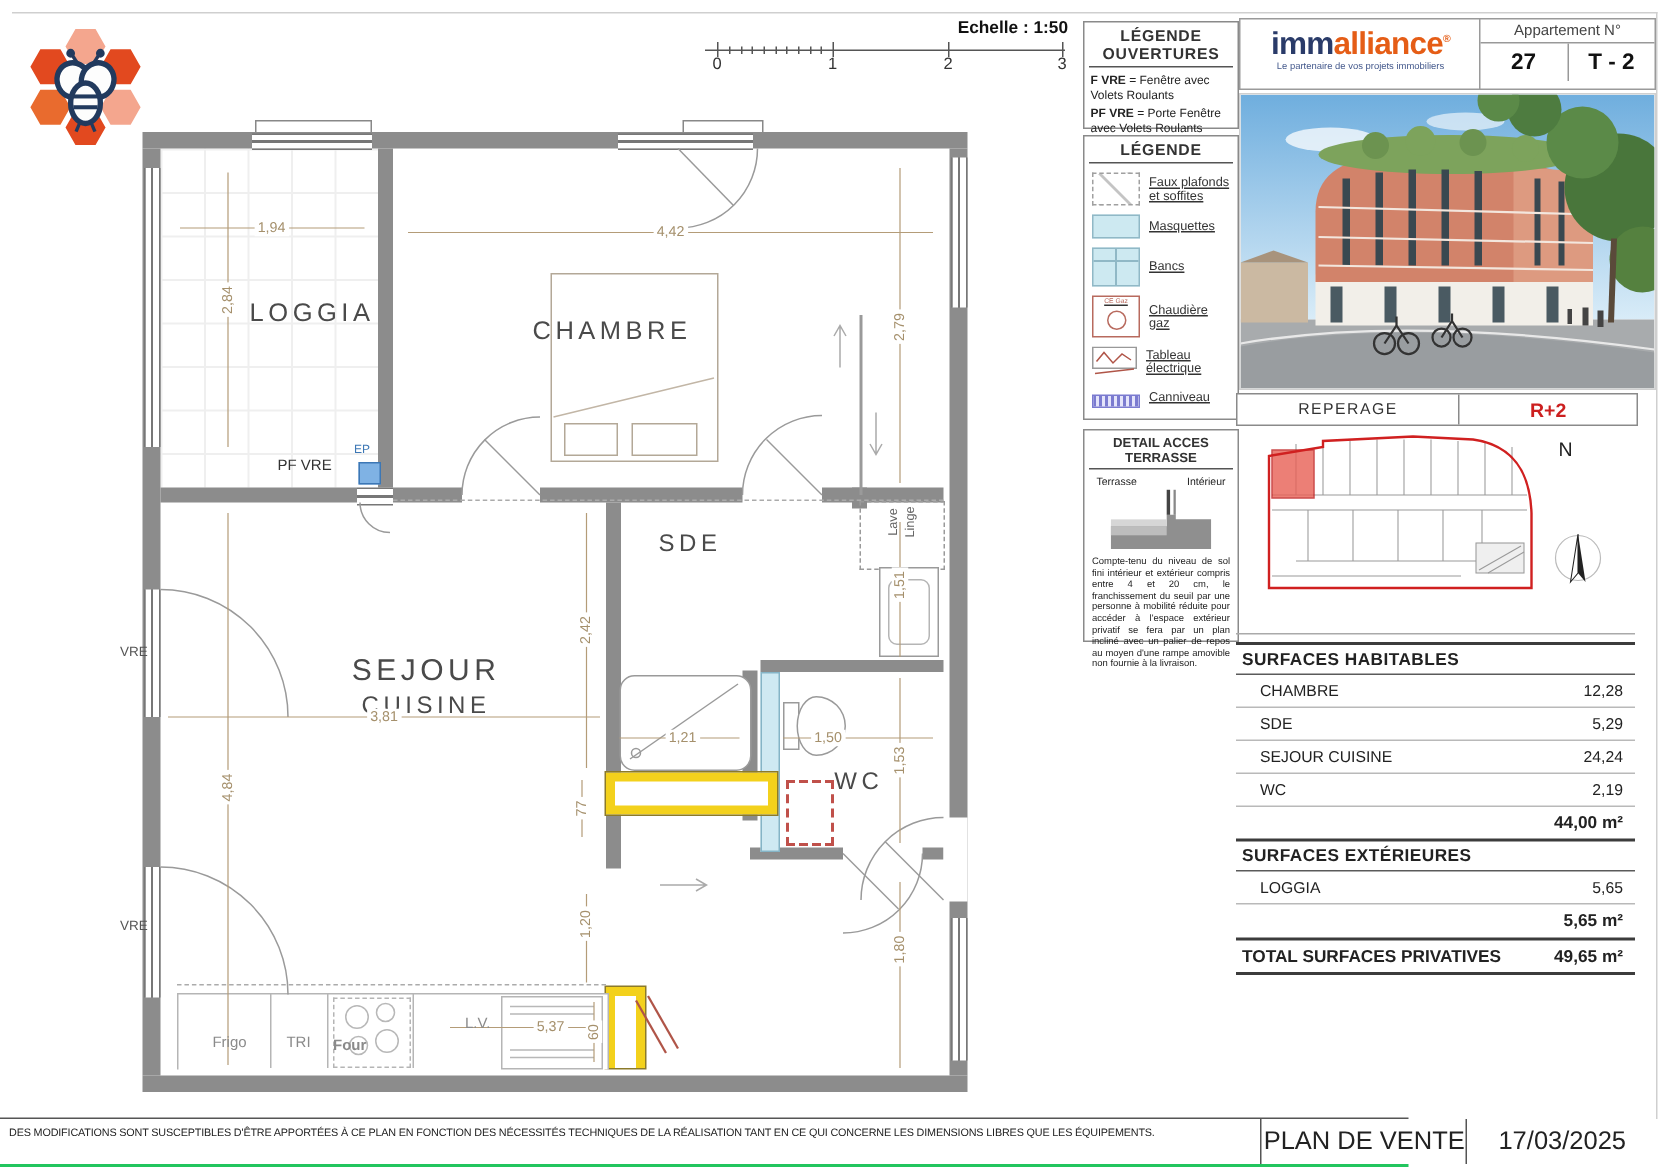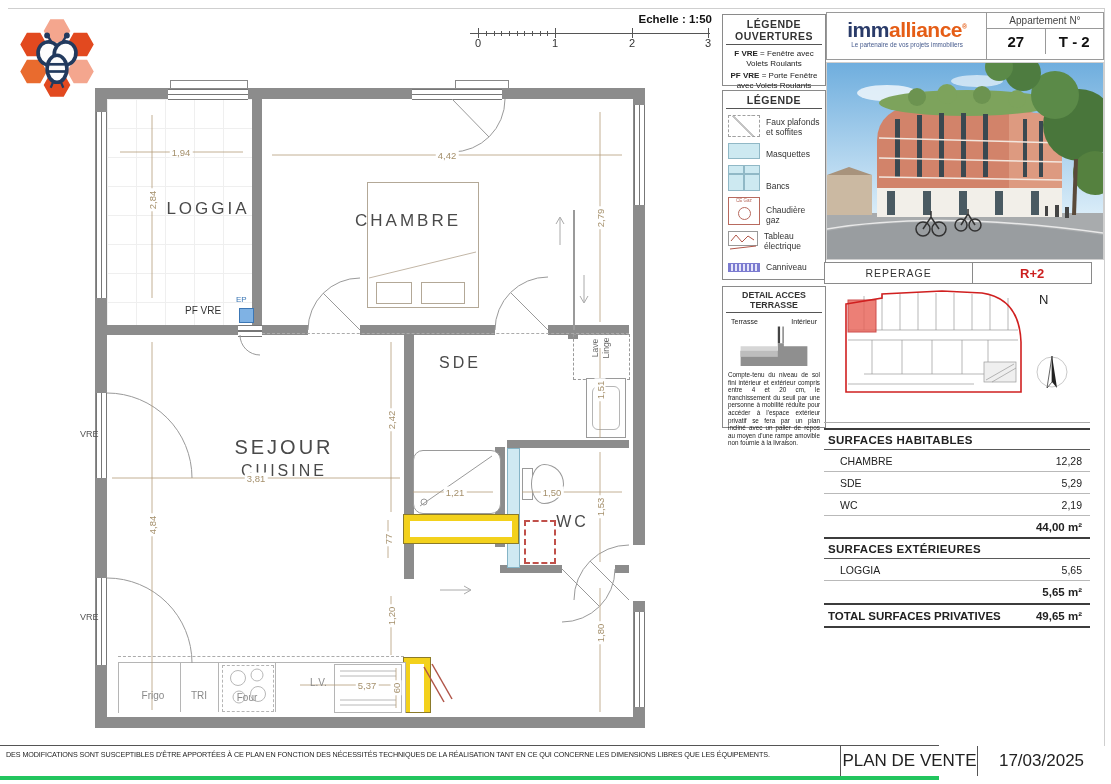--- a/index.html
+++ b/index.html
@@ -34,22 +34,22 @@
   .rot2{position:absolute;transform:rotate(-90deg);font-size:8.5px;color:#666;line-height:11px;text-align:center;}
   
   .scale-label{position:absolute;left:598px;top:13px;width:114px;text-align:right;
                font-weight:bold;font-size:11.5px;color:#111;}
   .tickline{position:absolute;background:#555;}
   .ticknum{position:absolute;font-size:11px;color:#333;transform:translateX(-50%);}
   
   .lbox{position:absolute;border:1px solid #8a8a8a;background:#fff;}
   .lbox h4{margin:3px 4px 2px;font-size:10.5px;text-align:center;letter-spacing:.5px;}
   .lbox .tsep{border-bottom:1px solid #555;margin:0 3px 3px;}
-  .louv-item{font-size:8px;padding:1px 4px;color:#222;line-height:10px;text-align:center;}
-  .leg-item{display:flex;align-items:flex-end;gap:6px;padding:3px 5px;}
+  .louv-item{font-size:8px;padding:1px 4px;color:#222;line-height:10px;}
+  .leg-item{display:flex;align-items:center;gap:6px;padding:3px 5px;text-decoration:underline;}
   .leg-item .lab{font-size:8.5px;color:#333;line-height:9.5px;}
   .ic{width:30px;height:20px;flex:none;position:relative;}
   .ic-faux{border:1px dashed #a0a0a0;background:linear-gradient(45deg,transparent 46%,#c4c4c4 46%,#c4c4c4 52%,transparent 52%);}
   .ic-masq{background:#cde9f1;border:1px solid #90b8c6;height:14px;}
   .ic-bancs{background:linear-gradient(90deg,transparent 48%,#90b8c6 48%,#90b8c6 52%,transparent 52%),
             linear-gradient(transparent 30%,#90b8c6 30%,#90b8c6 36%,transparent 36%),#cde9f1;
             border:1px solid #90b8c6;height:24px;}
   .ic-chaud{border:1px solid #b86a5e;height:26px;}
   .ic-chaud .ce{display:block;font-size:4.5px;color:#b86a5e;text-align:center;line-height:6px;}
   .ic-chaud::after{content:"";position:absolute;left:9px;top:9px;width:11px;height:11px;
@@ -76,21 +76,21 @@
   
   .surf{position:absolute;font-size:10.5px;color:#222;background:#fff;}
   .s-head{font-weight:bold;font-size:11.5px;border-top:2px solid #3c3c3c;border-bottom:1px solid #5a5a5a;
           padding:4px 4px 3px;letter-spacing:.3px;}
   .s-row{display:flex;justify-content:space-between;padding:5px 8px 4px 16px;border-bottom:1px solid #b9b9b9;}
   .s-total{text-align:right;font-weight:bold;font-size:11.5px;padding:5px 8px 4px;}
   .s-grand{display:flex;justify-content:space-between;border-top:2px solid #3c3c3c;border-bottom:2px solid #3c3c3c;
            font-weight:bold;font-size:11.5px;padding:5px 8px 4px 4px;margin-top:1px;}
   
   .footer{position:absolute;left:0;top:745px;width:939px;height:30px;
-          border-top:1px solid #555;border-bottom:4px solid #22c55e;background:#fff;}
+          border-top:1px solid #555;border-bottom:2px solid #22c55e;background:#fff;}
   .disc{position:absolute;left:6px;top:3px;width:832px;font-size:7.2px;color:#222;line-height:11.5px;
         letter-spacing:-.1px;white-space:nowrap;}
   .fcell{position:absolute;top:0;height:100%;border-left:1px solid #555;display:flex;
          align-items:center;justify-content:center;font-size:17px;color:#222;}
 </style>
 </head>
 <body>
 
 <div class="page">
   <div class="frame"></div>
@@ -277,21 +277,21 @@
     <div class="plab" style="left:185px;top:305px;color:#333;">PF VRE</div>
     <div class="plab" style="left:236px;top:295px;font-size:8px;color:#3c77b5;">EP</div>
     <div class="plab" style="left:80px;top:429px;font-size:9px;">VRE</div>
     <div class="plab" style="left:80px;top:612px;font-size:9px;">VRE</div>
     <div class="rot2" style="left:580px;top:336px;width:44px;height:24px;">
       <span>Lave</span><br>
       <span>Linge</span>
     </div>
     <div class="plab" style="left:128px;top:690px;width:50px;text-align:center;color:#8a8a8a;">Frigo</div>
     <div class="plab" style="left:180px;top:690px;width:38px;text-align:center;color:#8a8a8a;">TRI</div>
-    <div class="plab" style="left:222px;top:692px;width:50px;text-align:center;color:#8a8a8a;">Four</div>
+    <div class="plab" style="left:222px;top:692px;width:30px;color:#8a8a8a;font-weight:bold;">Four</div>
     <div class="plab" style="left:310px;top:677px;color:#8a8a8a;">L.V.</div>
   </div>
 
   <div class="lbox" style="left:722px;top:14px;width:102px;height:70px;">
     <h4 style="margin-bottom:0;">LÉGENDE</h4>
     <h4 style="margin-top:0;">OUVERTURES</h4>
     <div class="tsep"></div>
     <div class="louv-item"><b>F VRE</b> <span>= Fenêtre avec Volets Roulants</span></div>
     <div class="louv-item"><b>PF VRE</b> <span>= Porte Fenêtre avec Volets Roulants</span></div>
   </div>
@@ -461,20 +461,24 @@
     <div class="s-head">SURFACES HABITABLES</div>
     <div class="s-row">
       <span>CHAMBRE</span>
         <span>12,28</span>
     </div>
     <div class="s-row">
       <span>SDE</span>
         <span>5,29</span>
     </div>
     <div class="s-row">
+      <span>SEJOUR CUISINE</span>
+        <span>24,24</span>
+    </div>
+    <div class="s-row">
       <span>WC</span>
         <span>2,19</span>
     </div>
     <div class="s-total">44,00 m²</div>
     <div class="s-head">SURFACES EXTÉRIEURES</div>
     <div class="s-row">
       <span>LOGGIA</span>
         <span>5,65</span>
     </div>
     <div class="s-total">5,65 m²</div>

